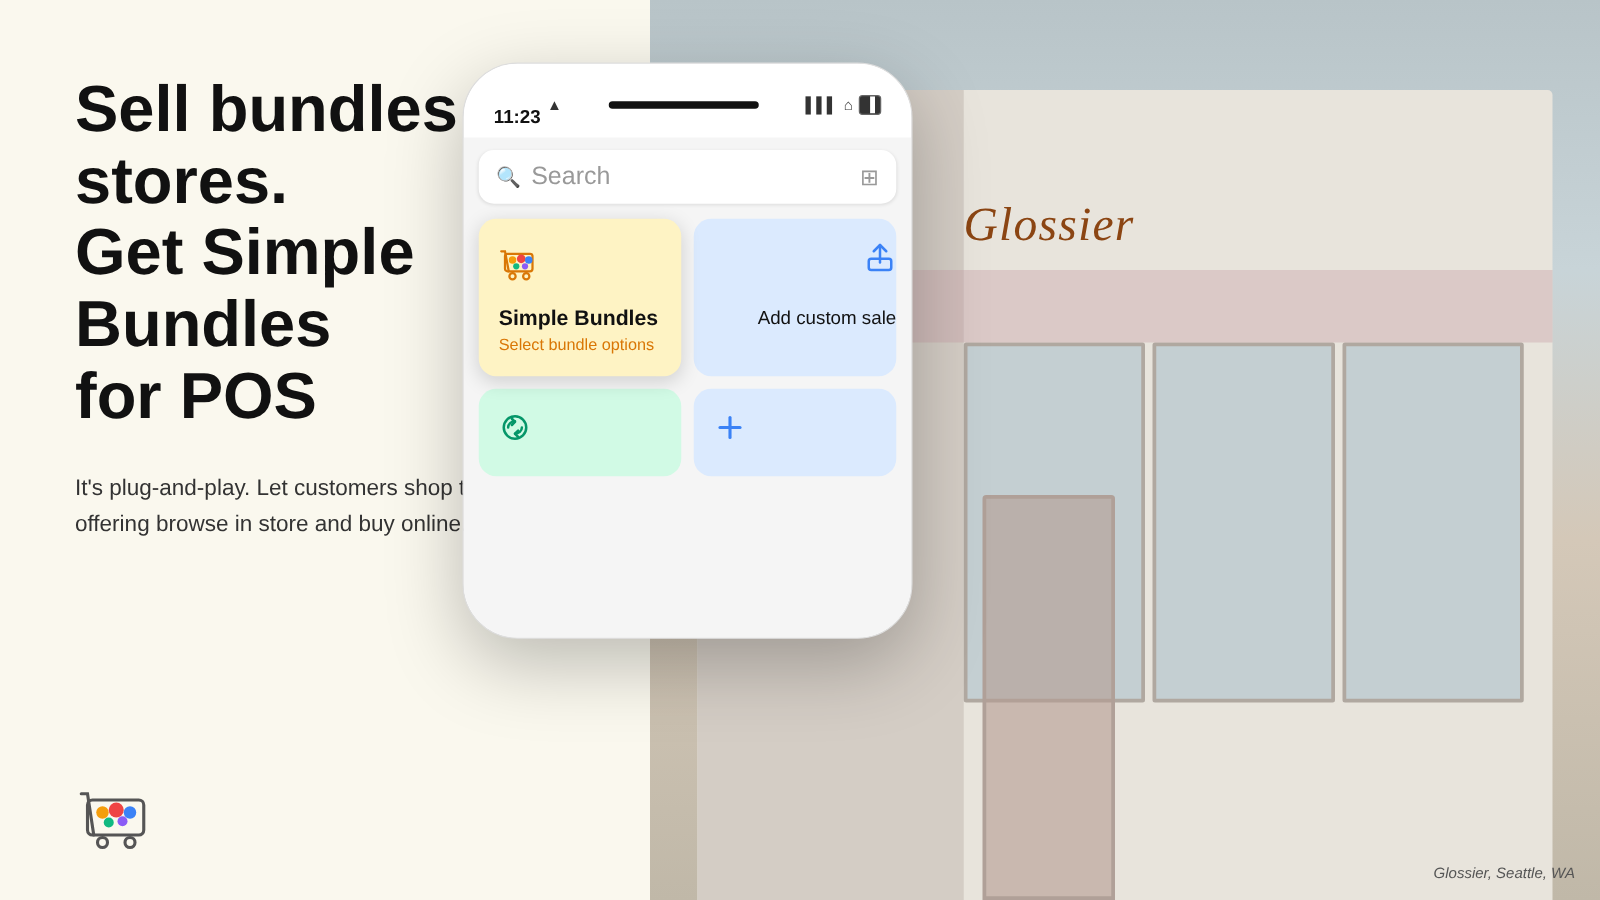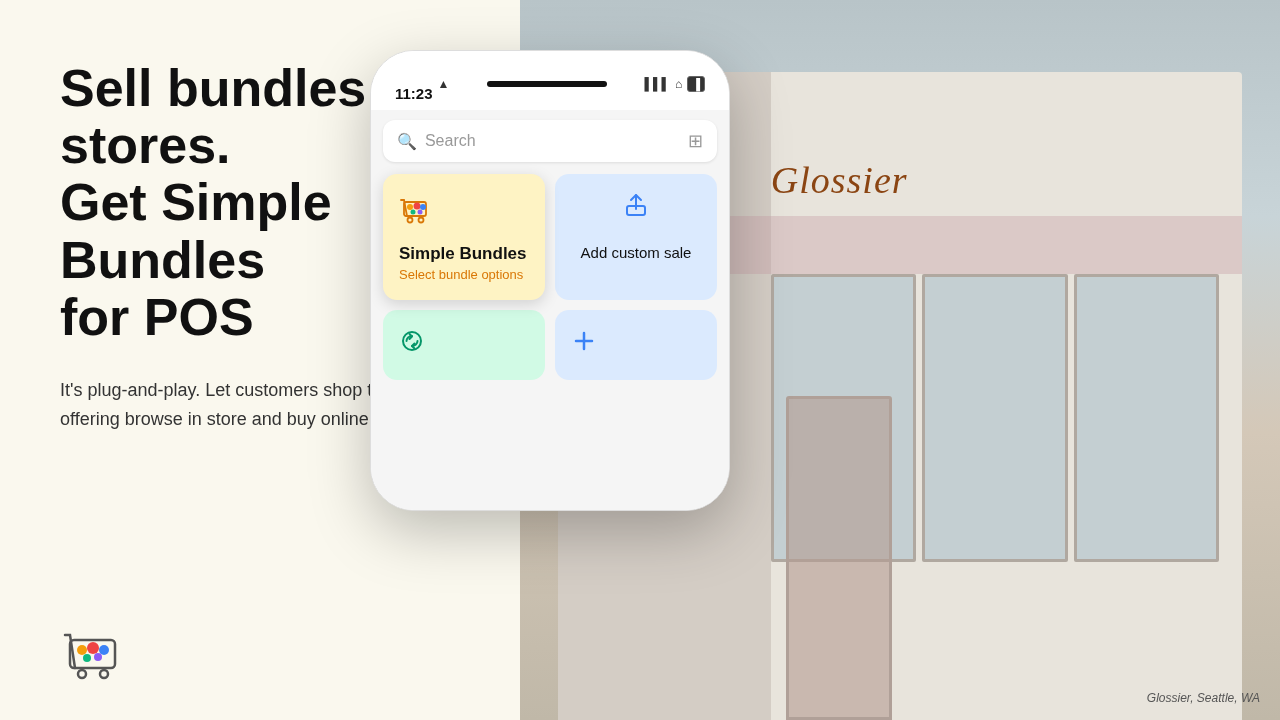--- a/index.html
+++ b/index.html
@@ -127,21 +127,21 @@
       margin-bottom: 12px;
       box-shadow: 0 1px 3px rgba(0,0,0,0.1);
     }
 
     .search-icon-svg {
       color: #999;
       font-size: 16px;
     }
 
     .search-text {
-      font-size: 16px;
+      font-size: 20px;
       color: #999;
       flex: 1;
     }
 
     .search-barcode {
       color: #999;
       font-size: 18px;
     }
 
     .pos-grid {
@@ -175,24 +175,24 @@
     .tile-bundles-sub {
       font-size: 13px;
       color: #d97706;
       font-weight: 500;
     }
 
     
     .tile-blue {
       background: #dbeafe;
       border-radius: 14px;
-      padding: 18px 16px;
+      padding: 18px 0;
       display: flex;
       flex-direction: column;
-      align-items: center;
+      align-items: flex-end;
     }
 
     .tile-blue-icon {
       font-size: 24px;
       color: #3b82f6;
       margin-bottom: 20px;
     }
 
     .tile-blue-label {
       font-size: 15px;

